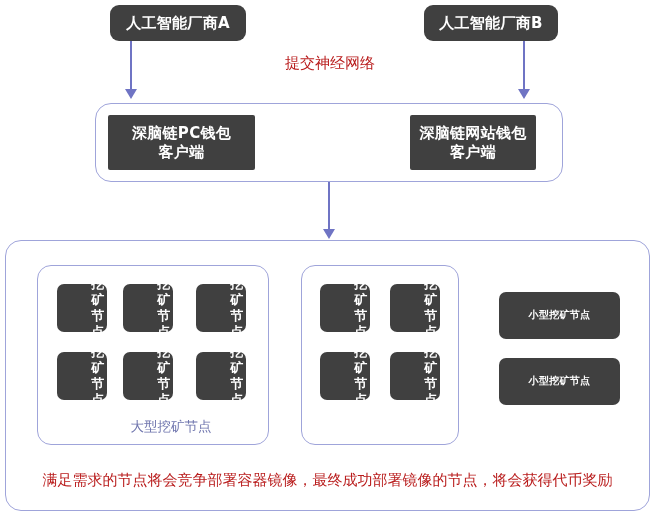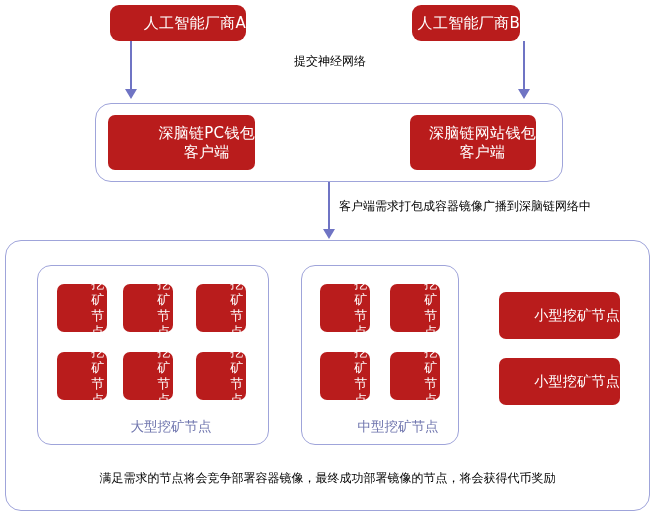--- a/index.html
+++ b/index.html
@@ -14,47 +14,47 @@
     position: relative;
     width: 658px;
     height: 519px;
     background: #ffffff;
     overflow: hidden;
   }
 
   
   .node {
     position: absolute;
-    background: #b91c1c;
+    background: #404040;
     color: #ffffff;
     border-radius: 8px;
     display: flex;
     align-items: center;
-    justify-content: flex-end;
+    justify-content: center;
     text-align: center;
-    font-weight: normal;
+    font-weight: bold;
     line-height: 1.25;
     letter-spacing: 0.3px;
     box-sizing: border-box;
   }
   .node.vendor {
     border-radius: 9px;
     font-size: 15px;
   }
   .node.wallet {
-    border-radius: 7px;
+    border-radius: 2px;
     font-size: 15px;
   }
   .node.miner {
     font-size: 13px;
     border-radius: 7px;
     padding-left: 32px;
   }
   .node.small-miner {
-    font-size: 14px;
+    font-size: 10px;
     border-radius: 7px;
   }
   .node span {
     display: block;
   }
 
   
   .panel {
     position: absolute;
     border: 1.6px solid #9fa4da;
@@ -62,22 +62,22 @@
     background: transparent;
     box-sizing: border-box;
   }
   .panel.group {
     border-radius: 14px;
   }
 
   
   .caption {
     position: absolute;
-    color: #000000;
-    font-size: 12px;
+    color: #b91c1c;
+    font-size: 15px;
     line-height: 1.45;
     white-space: nowrap;
   }
   .caption.center {
     text-align: center;
   }
   .group-label {
     position: absolute;
     color: #6e74ad;
     font-size: 13.5px;
@@ -106,21 +106,21 @@
 </style>
 </head>
 <body>
 
 <div id="canvas">
 
   <div class="node vendor" style="left:110px; top:5px; width:136px; height:36px;">
     <span>人工智能厂商A</span>
   </div>
 
-  <div class="node vendor" style="left:412px; top:5px; width:108px; height:36px;">
+  <div class="node vendor" style="left:424px; top:5px; width:134px; height:36px;">
     <span>人工智能厂商B</span>
   </div>
 
   <div class="arrow">
     <div class="arrow-line" style="left:130px; top:41px; height:50px;"></div>
     <div class="arrow-head" style="left:124.5px; top:89px;"></div>
   </div>
 
   <div class="arrow">
     <div class="arrow-line" style="left:523px; top:41px; height:50px;"></div>
@@ -145,21 +145,20 @@
       <span>深脑链网站钱包</span>
       <span>客户端</span>
     </div>
   </div>
 
   <div class="arrow">
     <div class="arrow-line" style="left:328px; top:182px; height:49px;"></div>
     <div class="arrow-head" style="left:322.5px; top:229px;"></div>
   </div>
 
-  <div class="caption" style="left:339px; top:198px;">客户端需求打包成容器镜像广播到深脑链网络中</div>
 
   <div class="panel" style="left:5px; top:240px; width:645px; height:271px;"></div>
 
   <div class="panel group" style="left:37px; top:265px; width:232px; height:180px;"></div>
 
   <div class="node miner" style="left:57px; top:284px; width:50px; height:48px;">
     <div>
       <span>挖矿</span>
       <span>节点</span>
     </div>
@@ -217,21 +216,20 @@
       <span>节点</span>
     </div>
   </div>
   <div class="node miner" style="left:390px; top:352px; width:50px; height:48px;">
     <div>
       <span>挖矿</span>
       <span>节点</span>
     </div>
   </div>
 
-  <div class="group-label" style="left:301px; top:418px; width:158px;">中型挖矿节点</div>
 
   <div class="node small-miner" style="left:499px; top:292px; width:121px; height:47px;">
     <span>小型挖矿节点</span>
   </div>
   <div class="node small-miner" style="left:499px; top:358px; width:121px; height:47px;">
     <span>小型挖矿节点</span>
   </div>
 
   <div class="caption center" style="left:5px; top:470px; width:645px;">满足需求的节点将会竞争部署容器镜像，最终成功部署镜像的节点，将会获得代币奖励</div>
 

